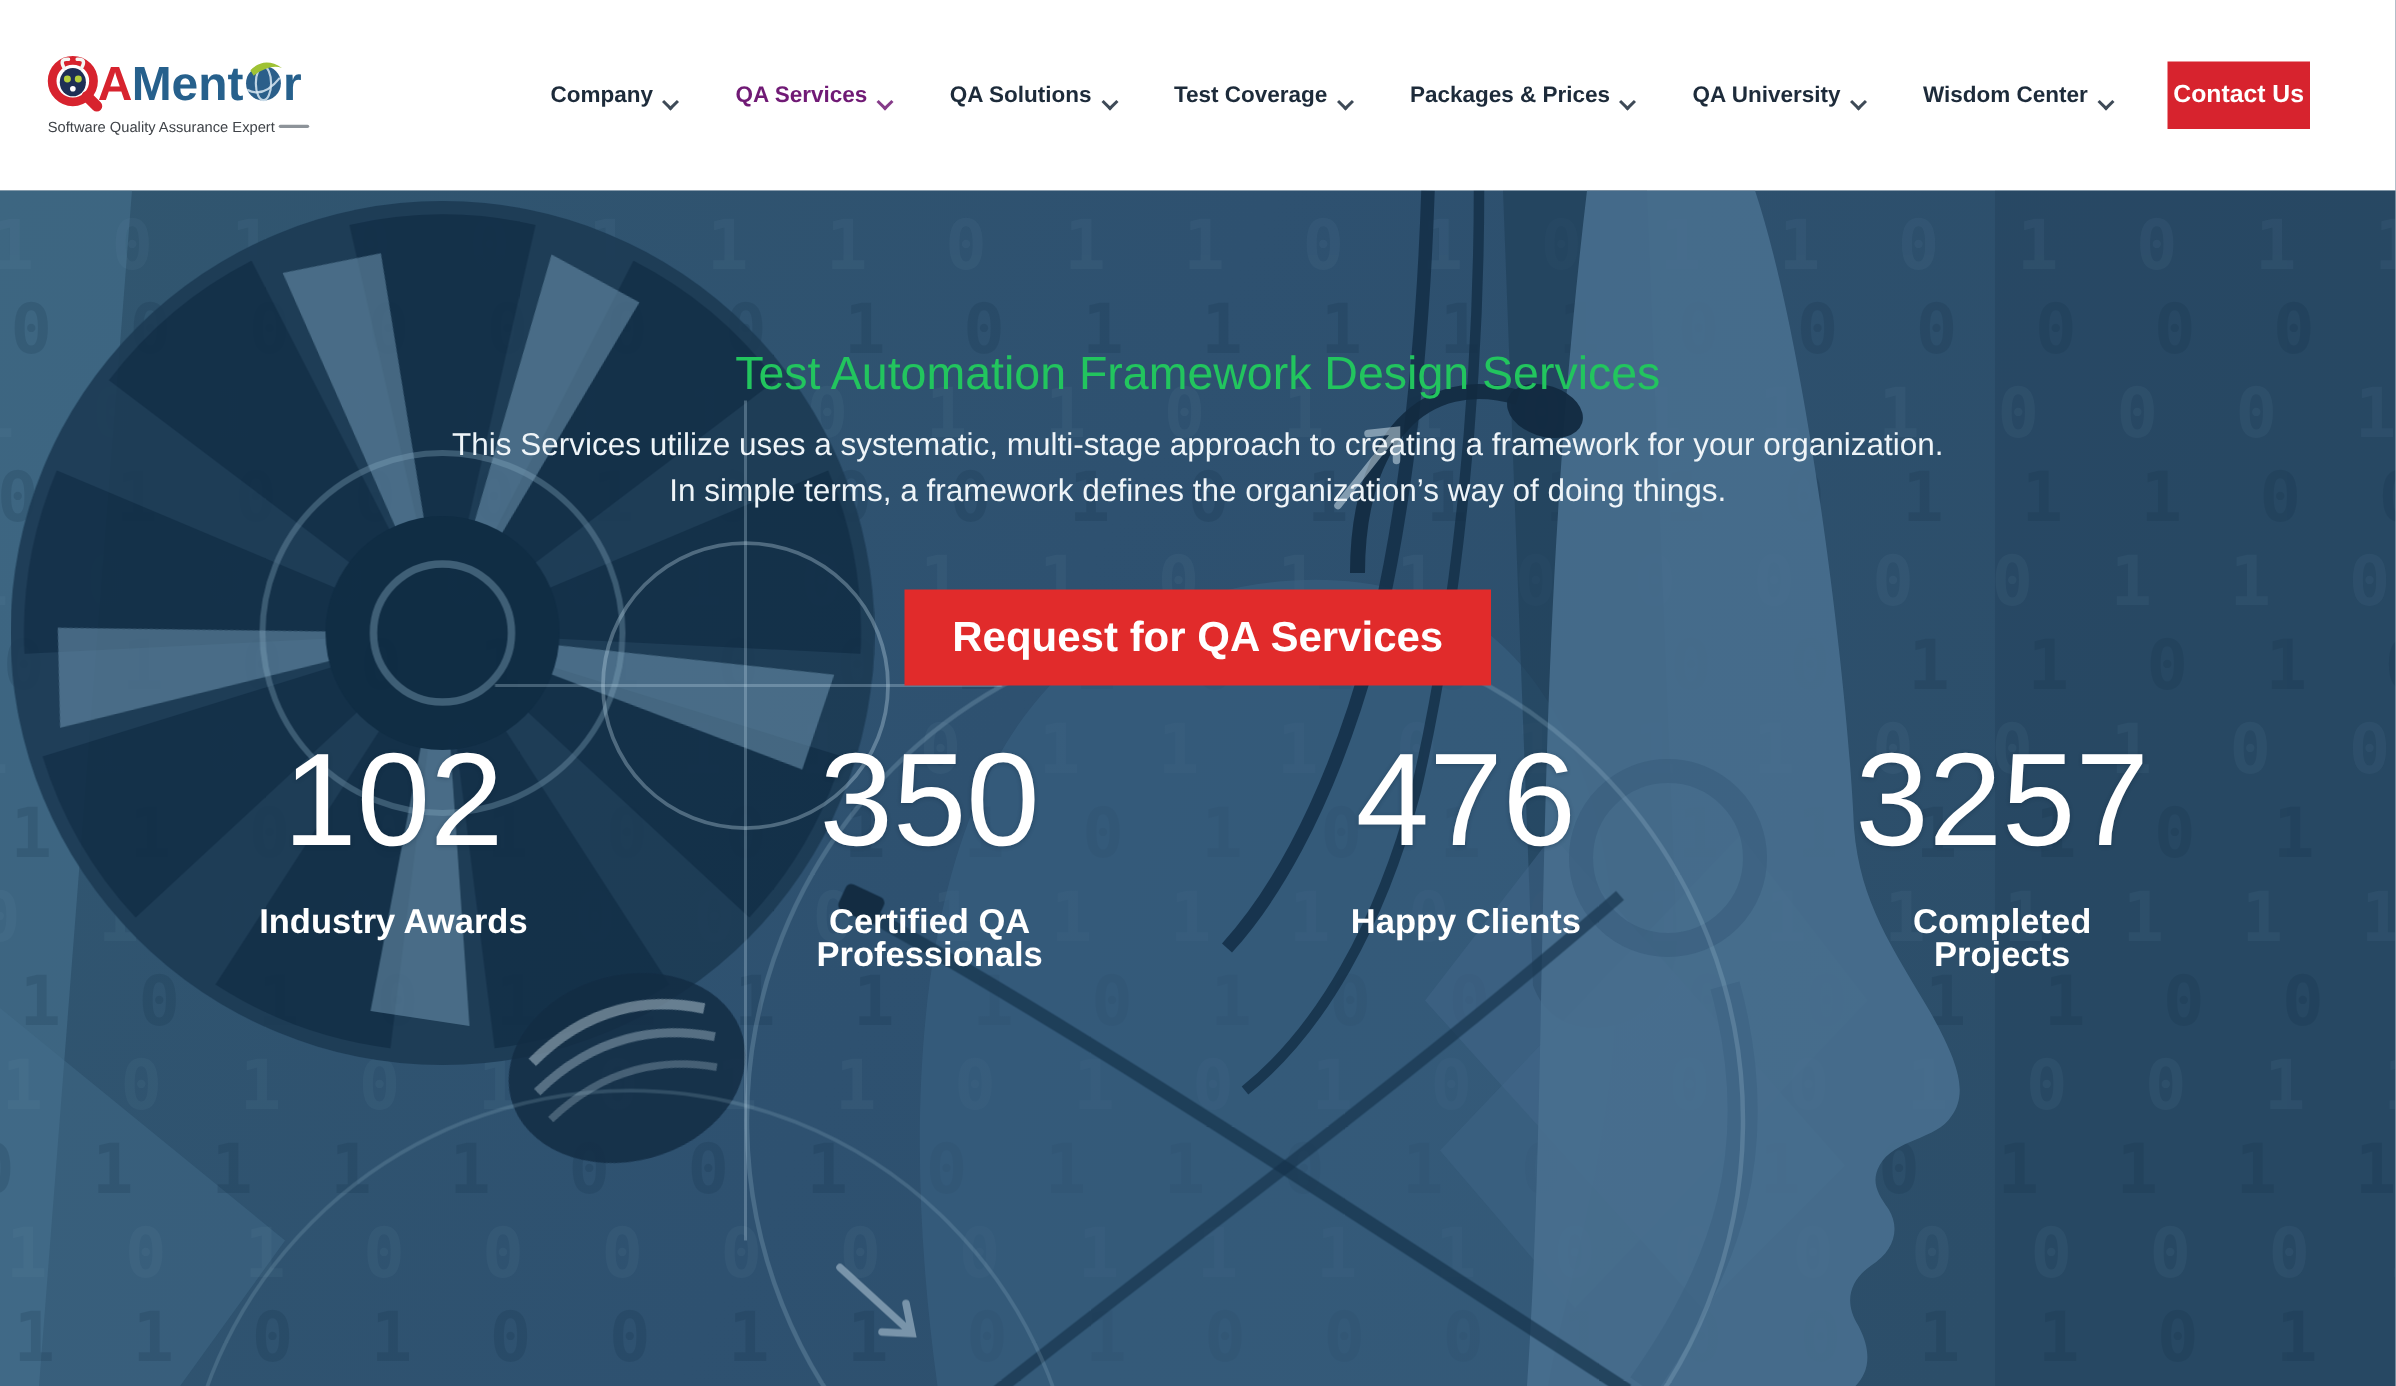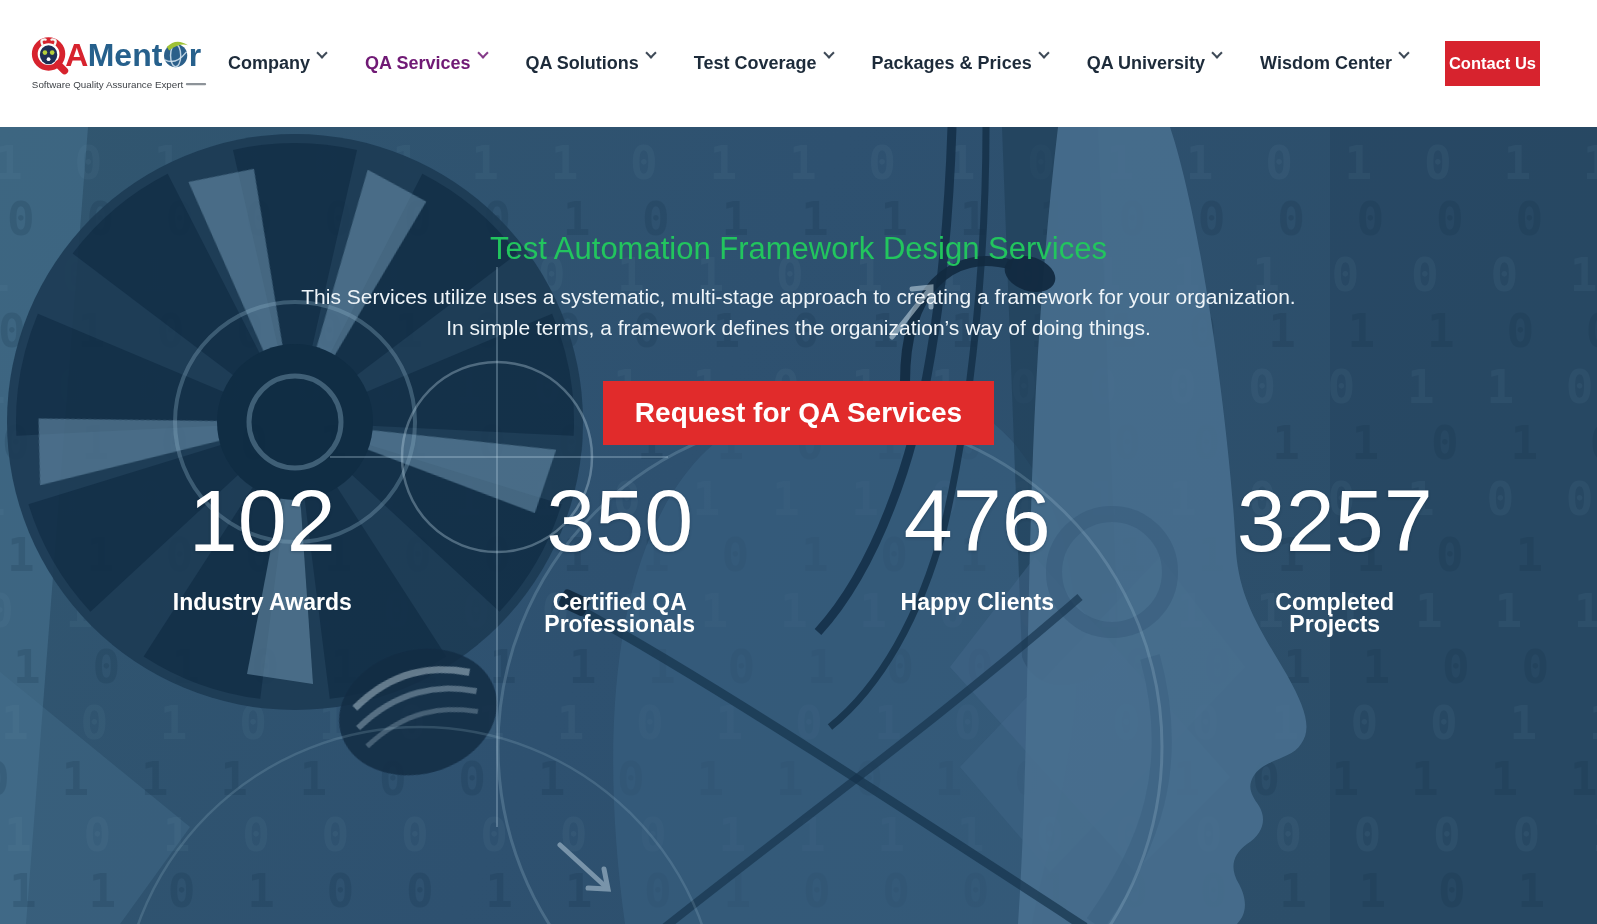--- a/index.html
+++ b/index.html
@@ -10,22 +10,22 @@
   .topbar {
     height:127px; background:#ffffff;
     display:flex; align-items:center;
     padding:0 57px 0 30px;
   }
   .logo-link { display:block; cursor:pointer; }
   .logo-svg { display:block; }
 
   .nav { display:flex; align-items:center; gap:39px; margin-left:auto; }
   .nav-item {
-    display:flex; align-items:flex-start; gap:8px;
-    font-size:18px; font-weight:bold; color:#1d2b3a;
+    display:flex; align-items:flex-end; gap:8px;
+    font-size:15px; font-weight:bold; color:#1d2b3a;
     cursor:pointer; text-decoration:none; white-space:nowrap;
   }
   .nav-item.active { color:#701a75; }
   .chev {
     width:8px; height:8px; margin-top:-4px;
     border-right:2.4px solid currentColor; border-bottom:2.4px solid currentColor;
     transform:rotate(45deg); opacity:.85;
   }
   .contact-btn {
     margin-left:37px; background:#d7232e; color:#fff;
@@ -43,21 +43,21 @@
   .bin { font-family:"DejaVu Sans Mono", monospace; font-size:46px; font-weight:bold; letter-spacing:12px; }
 
   .hero-content { position:relative; z-index:2; padding-top:92px; }
   .hero-title {
     font-size:76px; font-weight:bold; line-height:1.1; letter-spacing:-1px;
     text-shadow:0 1px 3px rgba(10,30,50,.35);
   }
   .hero-subtitle { font-size:31px; font-weight:normal; margin-top:12px; color:#22c55e; }
   .hero-desc { font-size:21px; line-height:31px; margin-top:14px; color:#eef4f8; }
   .cta-btn {
-    display:inline-block; margin-top:38px;
+    display:inline-block; margin-top:50px;
     background:#e12b2b; color:#fff;
     font-family:"Liberation Sans", sans-serif;
     font-size:28px; font-weight:bold;
     padding:16px 32px; border:none; cursor:pointer;
   }
 
   .stats { display:flex; width:1430px; margin:32px auto 0; }
   .stat { flex:1; }
   .stat-value { font-size:88px; font-weight:normal; line-height:1; text-shadow:0 1px 3px rgba(10,30,50,.3); }
   .stat-label {

